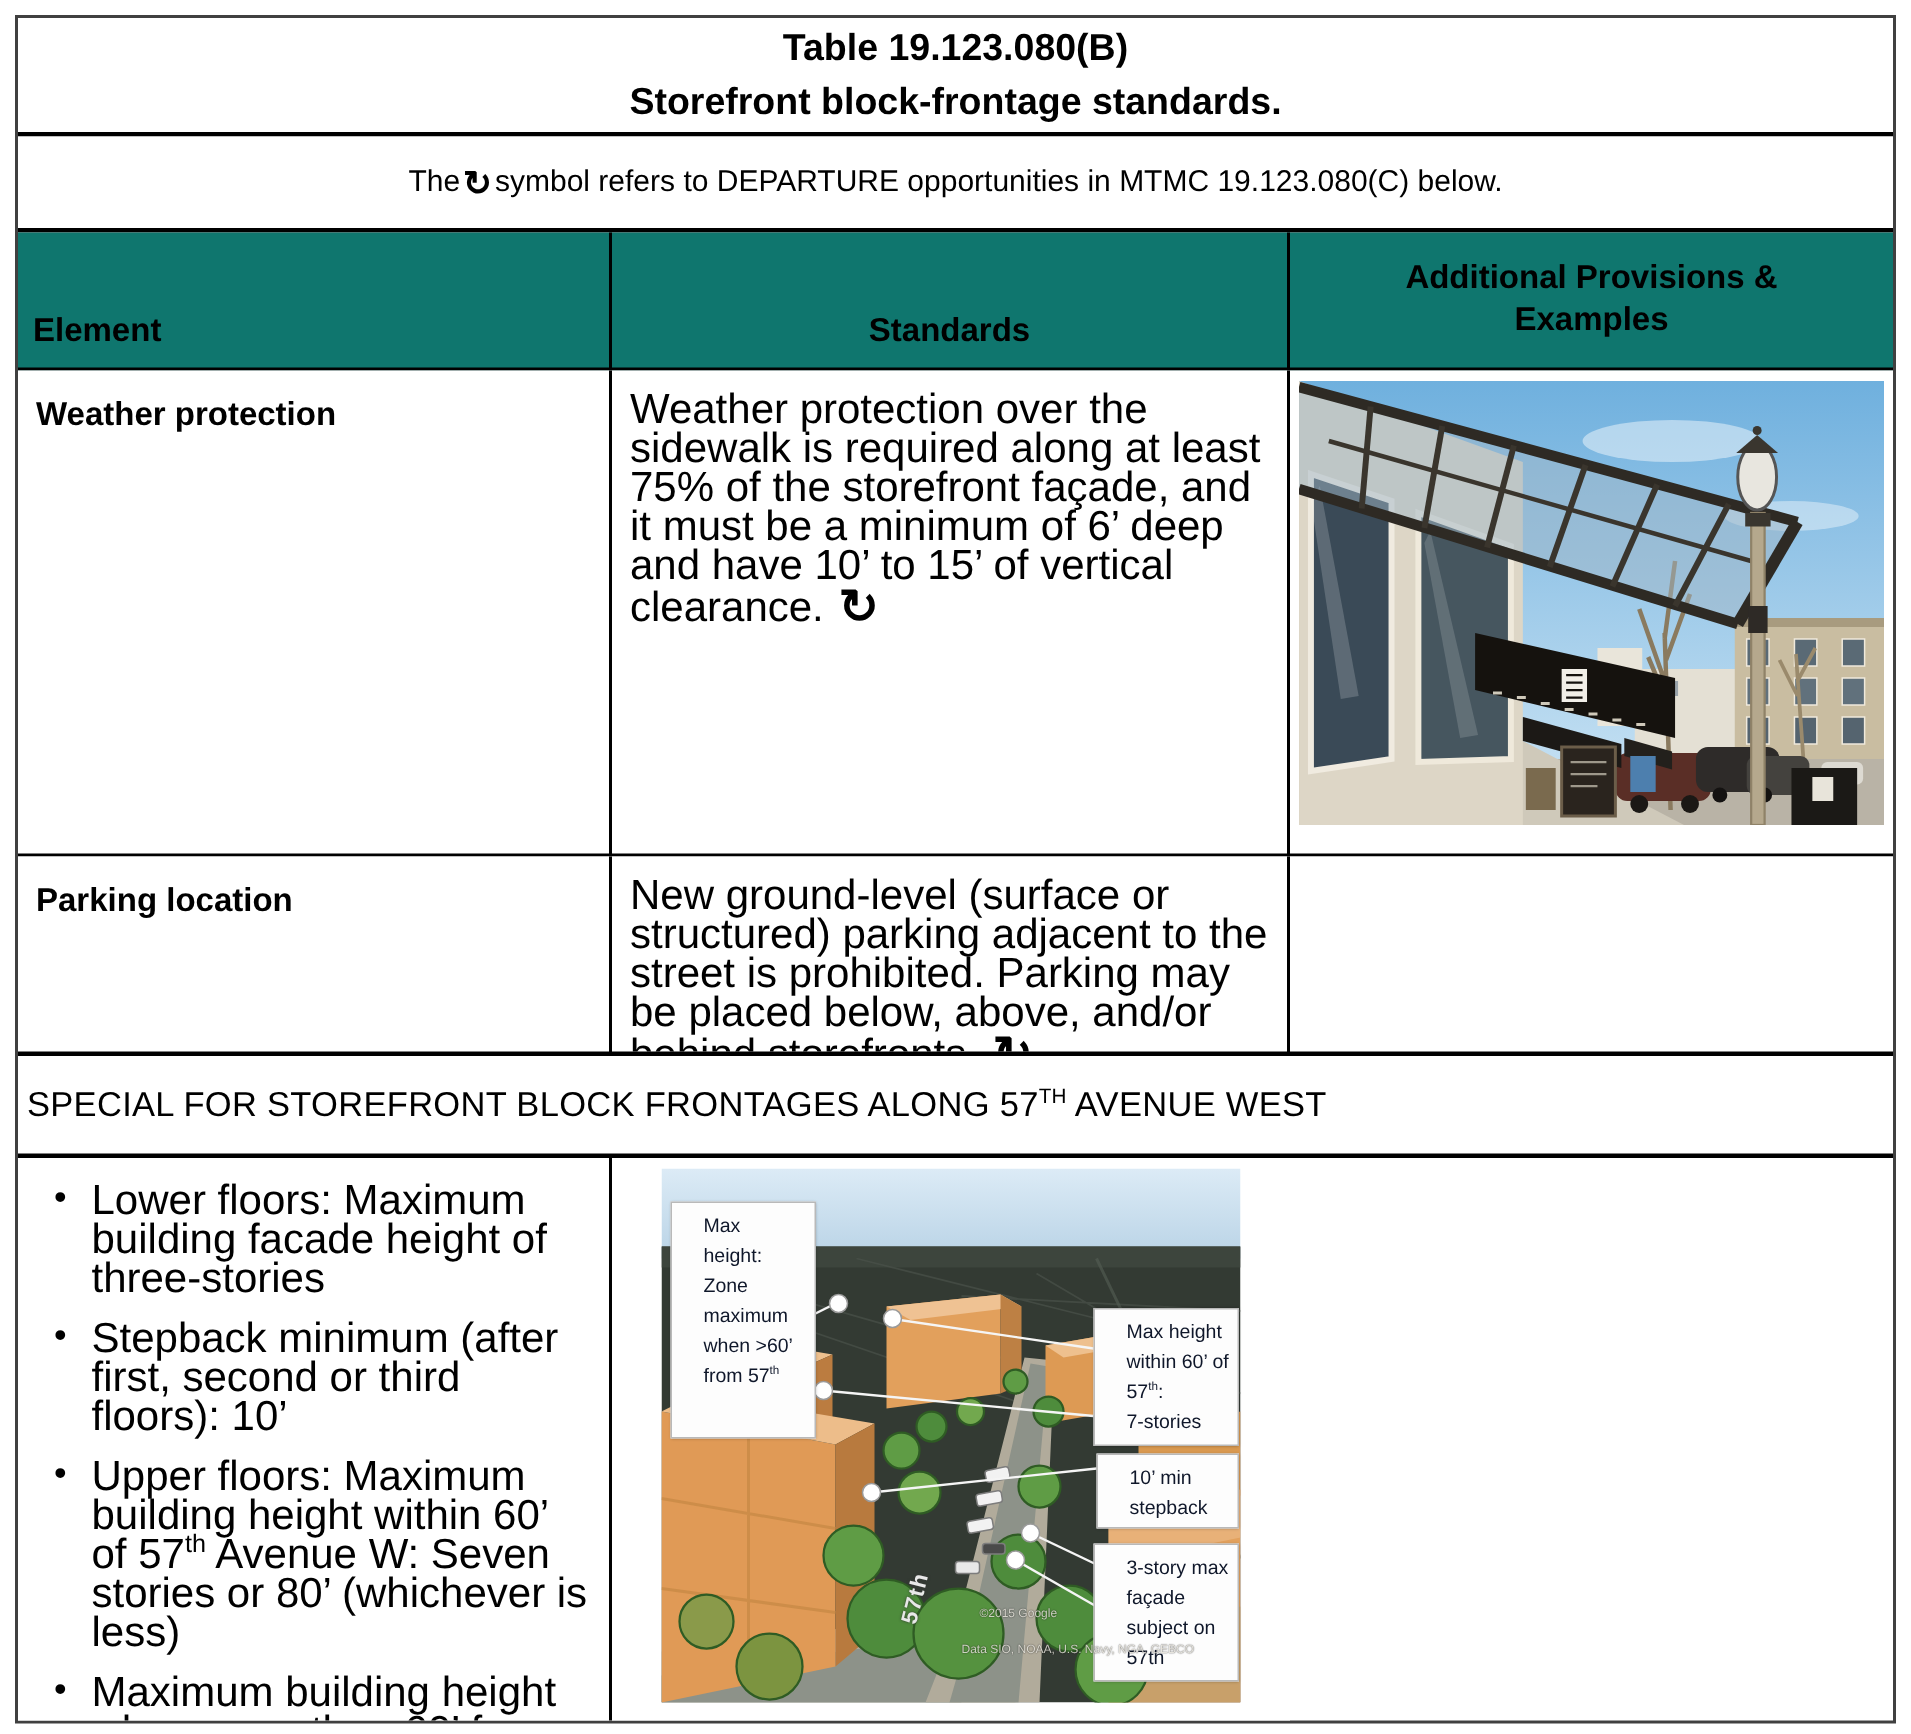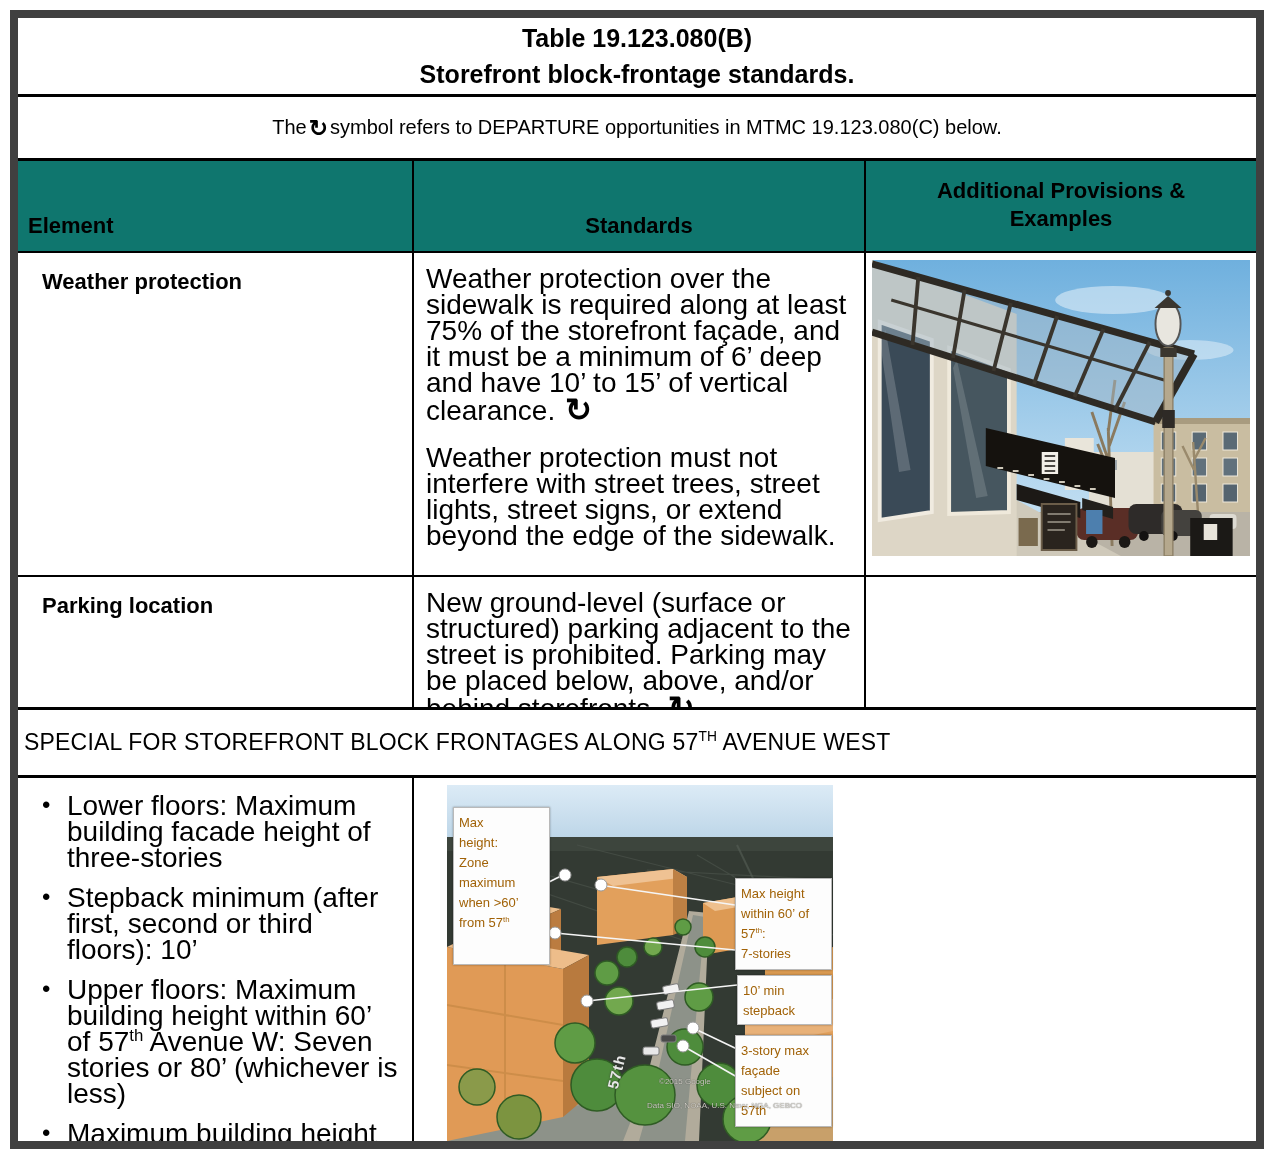--- a/index.html
+++ b/index.html
@@ -2,21 +2,21 @@
 <html><head>
 <meta charset="utf-8">
 <style>
   * { margin:0; padding:0; box-sizing:border-box; }
   html,body { background:#ffffff; }
   body { font-family:"Liberation Sans", sans-serif; color:#000; }
   .page { position:relative; width:1274px; height:1156px; background:#fff; }
 
   .doc-table {
     position:absolute; left:10px; top:10px; width:1254px; height:1139px;
-    border:8px solid #404040; background:#fff;
+    border:2px solid #404040; background:#fff;
     display:grid;
     grid-template-columns:396px 452px 1fr;
     grid-template-rows:79px 64px 92px 324px 133px 68px 1fr;
   }
   .cell { background:#fff; overflow:hidden; }
   .span-all { grid-column:1 / -1;text-align:right; }
   .br  { border-right:2px solid #000; }
   .bb  { border-bottom:2px solid #000; }
   .bb3 { border-bottom:3px solid #000; }
 
@@ -28,21 +28,21 @@
   .note-cell { display:flex; justify-content:center; align-items:center; font-size:20px; }
   .dep-symbol { font-weight:bold; font-size:1.15em; padding:0 2px; position:relative; top:1px; }
 
   
   .head-cell { background:#0f766e; display:flex; align-items:flex-end; font-size:22px; font-weight:bold; padding:10px 10px 12px 10px; }
   .head-left   { justify-content:flex-start; }
   .head-center { justify-content:center; text-align:center; }
   .head-stack  { flex-direction:column; align-items:center; line-height:28px; }
 
   
-  .el-cell { padding:16px 10px 10px 24px; font-size:22px; font-weight:bold; }
+  .el-cell { padding:16px 10px 10px 12px; font-size:22px; font-weight:bold; }
   .std-cell { padding:13px 12px 10px 12px; font-size:28px; line-height:26px; }
   .std-cell p + p { margin-top:21px; }
   .ex-cell { padding:7px 6px; display:flex; align-items:flex-start; justify-content:center; }
 
   sup { font-size:60%; vertical-align:super; line-height:0; }
 
   
   .special-cell { display:flex; align-items:center; padding:6px 6px 6px 6px; font-size:23px; letter-spacing:0.2px; }
 
   
@@ -51,21 +51,21 @@
   ul.bullets li::before { content:"\2022"; position:absolute; left:12px; top:-1px; font-size:24px; }
 
   
   .figure { position:relative; background:#fff; }
   .photo-fig  { width:392px; height:296px; }
   .render-fig { width:386px; height:356px; }
   .figure svg { display:block; width:100%; height:100%; }
 
   
   .callout { position:absolute; background:#fdfdfd; border:1px solid #b9b9b9; box-shadow:0 0 2px rgba(0,0,0,.35);
-             padding:5px 5px; font-size:13px; line-height:20px; color:#a16207; }
+             padding:5px 21px; font-size:13px; line-height:20px; color:#0f172a; }
   .callout .c-line { white-space:nowrap; }
   .co-1 { left:6px;   top:22px;  width:97px;  height:158px; }
   .co-2 { left:288px; top:93px;  width:97px;  height:92px;  }
   .co-3 { left:290px; top:190px; width:95px;  height:50px;  }
   .co-4 { left:288px; top:250px; width:97px;  height:92px;  }
 
   .street-label { position:absolute; left:152px; top:278px; color:#e8e8e8; font-weight:bold; font-size:15px;
                   transform:rotate(-76deg); transform-origin:center; letter-spacing:1px; text-shadow:0 0 2px #333; }
   .attr-line { position:absolute; color:#e3e0d8; font-size:8px; opacity:.85; text-shadow:0 0 1px #000; white-space:nowrap; }
   .attr-1 { left:212px; top:292px; }
@@ -91,21 +91,20 @@
     <div class="cell head-cell head-left br bb">Element</div>
     <div class="cell head-cell head-center br bb">Standards</div>
     <div class="cell head-cell head-stack head-center bb">
       <div>Additional Provisions &amp;</div>
       <div>Examples</div>
     </div>
 
     <div class="cell el-cell br bb">Weather protection</div>
     <div class="cell std-cell br bb">
       <p><span>Weather protection over the sidewalk is required along at least 75% of the storefront façade, and it must be a minimum of 6’ deep and have 10’ to 15’ of vertical clearance. </span><span class="dep-symbol">↻</span></p>
-      <p>Weather protection must not interfere with street trees, street lights, street signs, or extend beyond the edge of the sidewalk.</p>
     </div>
     <div class="cell ex-cell bb">
       <div class="figure photo-fig">
         <svg viewBox="0 0 392 296" preserveAspectRatio="none">
           <defs>
             <linearGradient id="sky" x1="0" y1="0" x2="0" y2="1">
               <stop offset="0" stop-color="#6fb0de"></stop>
                 <stop offset="1" stop-color="#cfe6f5"></stop>
             </linearGradient>
           </defs>

